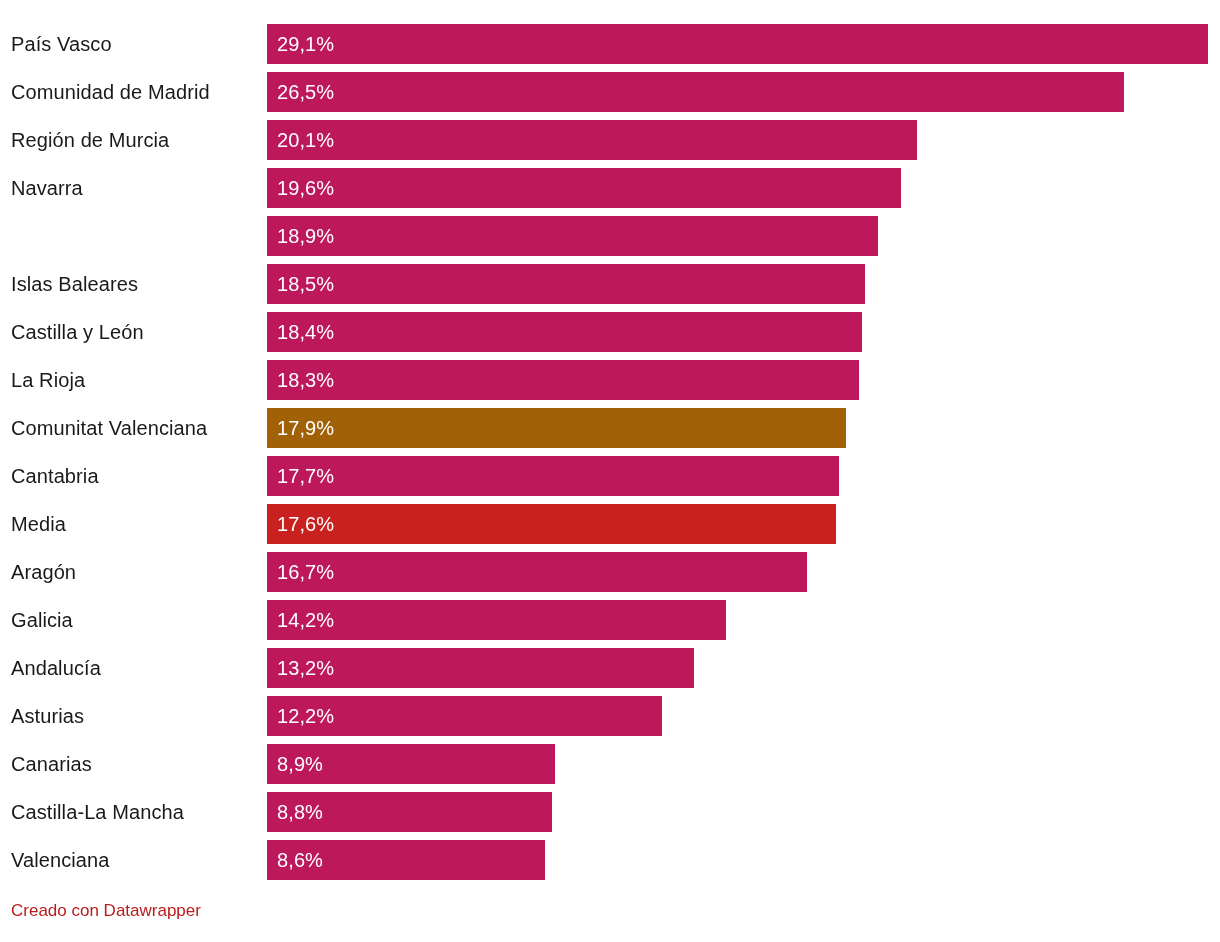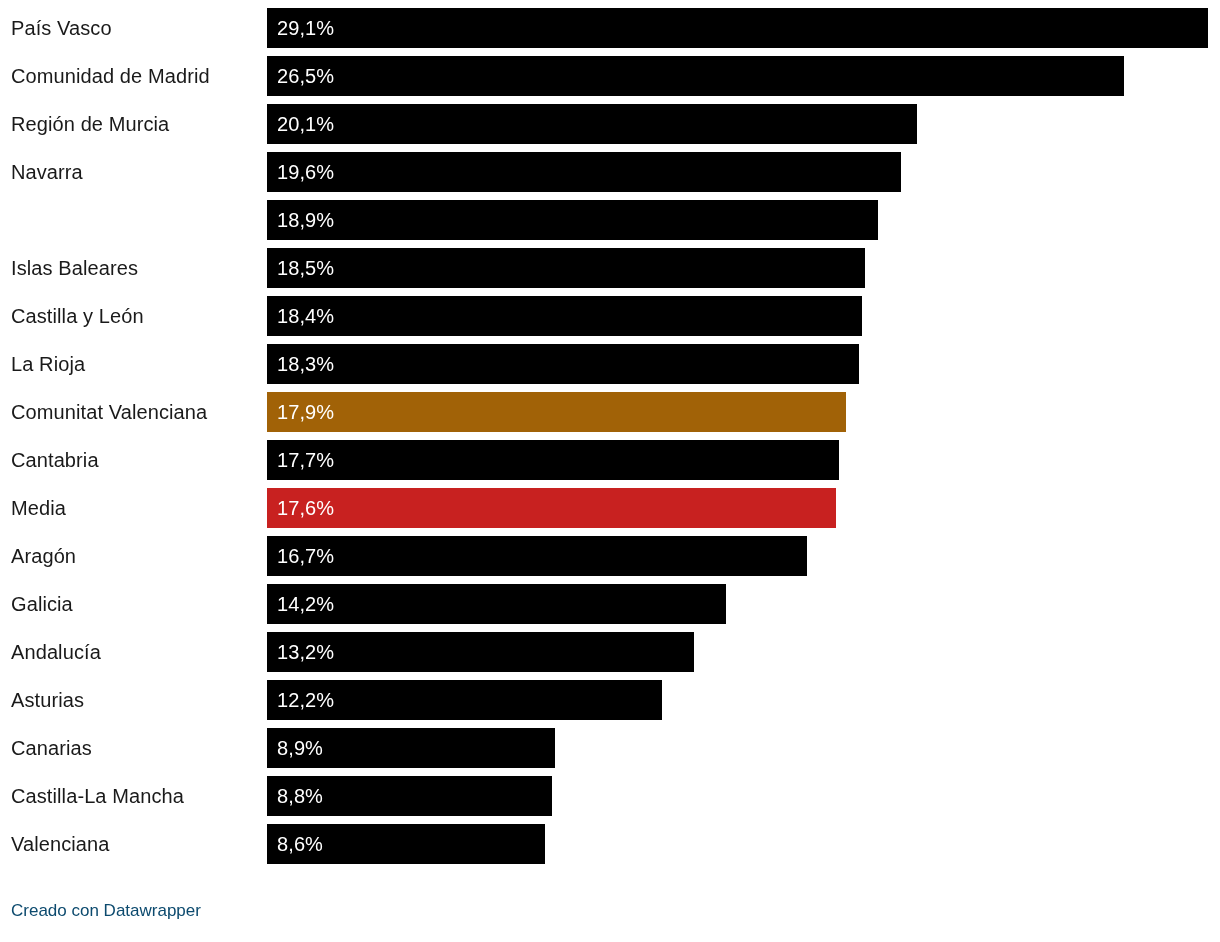--- a/index.html
+++ b/index.html
@@ -16,21 +16,21 @@
   }
   #chart-root {
     position: relative;
     width: 1220px;
     height: 942px;
     box-sizing: border-box;
   }
   #bars-area {
     position: relative;
     width: 1220px;
-    padding-top: 8px;
+    padding-top: 24px;
     box-sizing: border-box;
   }
   .bar-row {
     position: relative;
     height: 40px;
     margin-bottom: 8px;
     display: flex;
     align-items: stretch;
   }
   .bar-label {
@@ -49,21 +49,21 @@
   .bar-track {
     position: absolute;
     left: 267px;
     top: 0;
     right: 12px;
     height: 40px;
   }
   .bar-fill {
     position: relative;
     height: 40px;
-    background: #000000;
+    background: #be185d;
     display: flex;
     align-items: center;
     box-sizing: border-box;
     padding-left: 10px;
     min-width: 54px;
   }
   .bar-fill.highlight-green { background: #a16207; }
   .bar-fill.highlight-red   { background: #c82120; }
   .bar-value {
     font-size: 20px;
@@ -71,21 +71,21 @@
     white-space: nowrap;
     letter-spacing: 0.1px;
   }
   #chart-footer {
     position: absolute;
     left: 11px;
     bottom: 0;
     height: 62px;
     line-height: 62px;
     font-size: 17px;
-    color: #0c4a6e;
+    color: #b91c1c;
     white-space: nowrap;
   }
 </style>
 </head>
 <body>
 
 <div id="chart-root">
 
   <div id="bars-area">
       <div class="bar-row">

